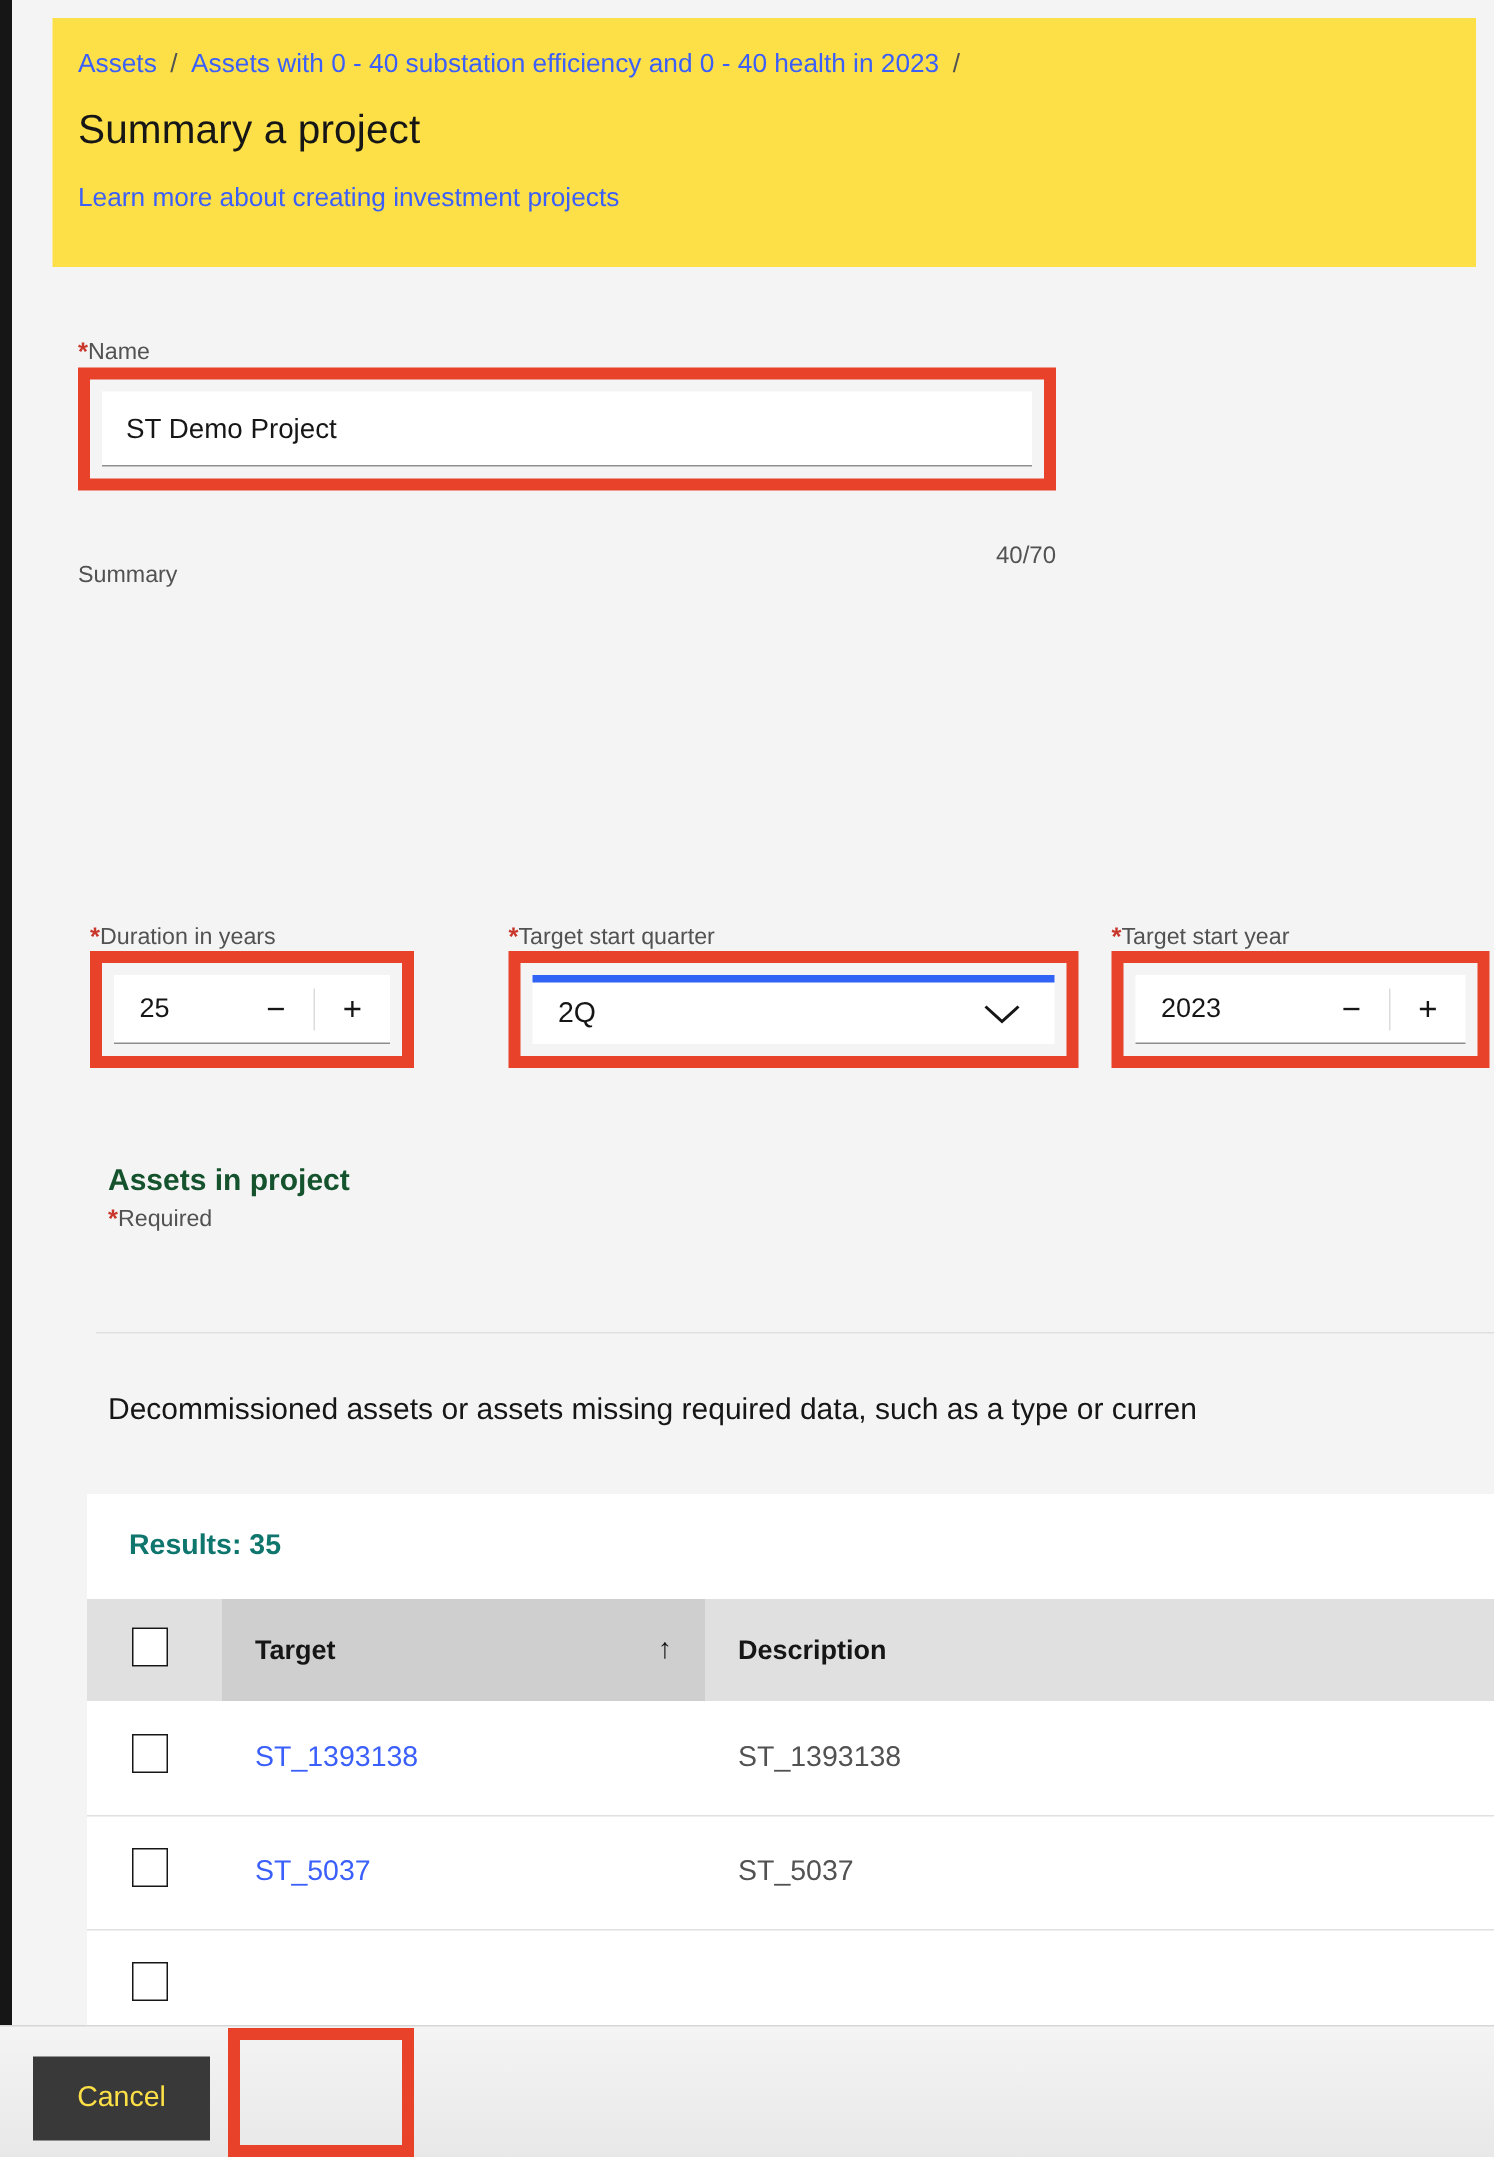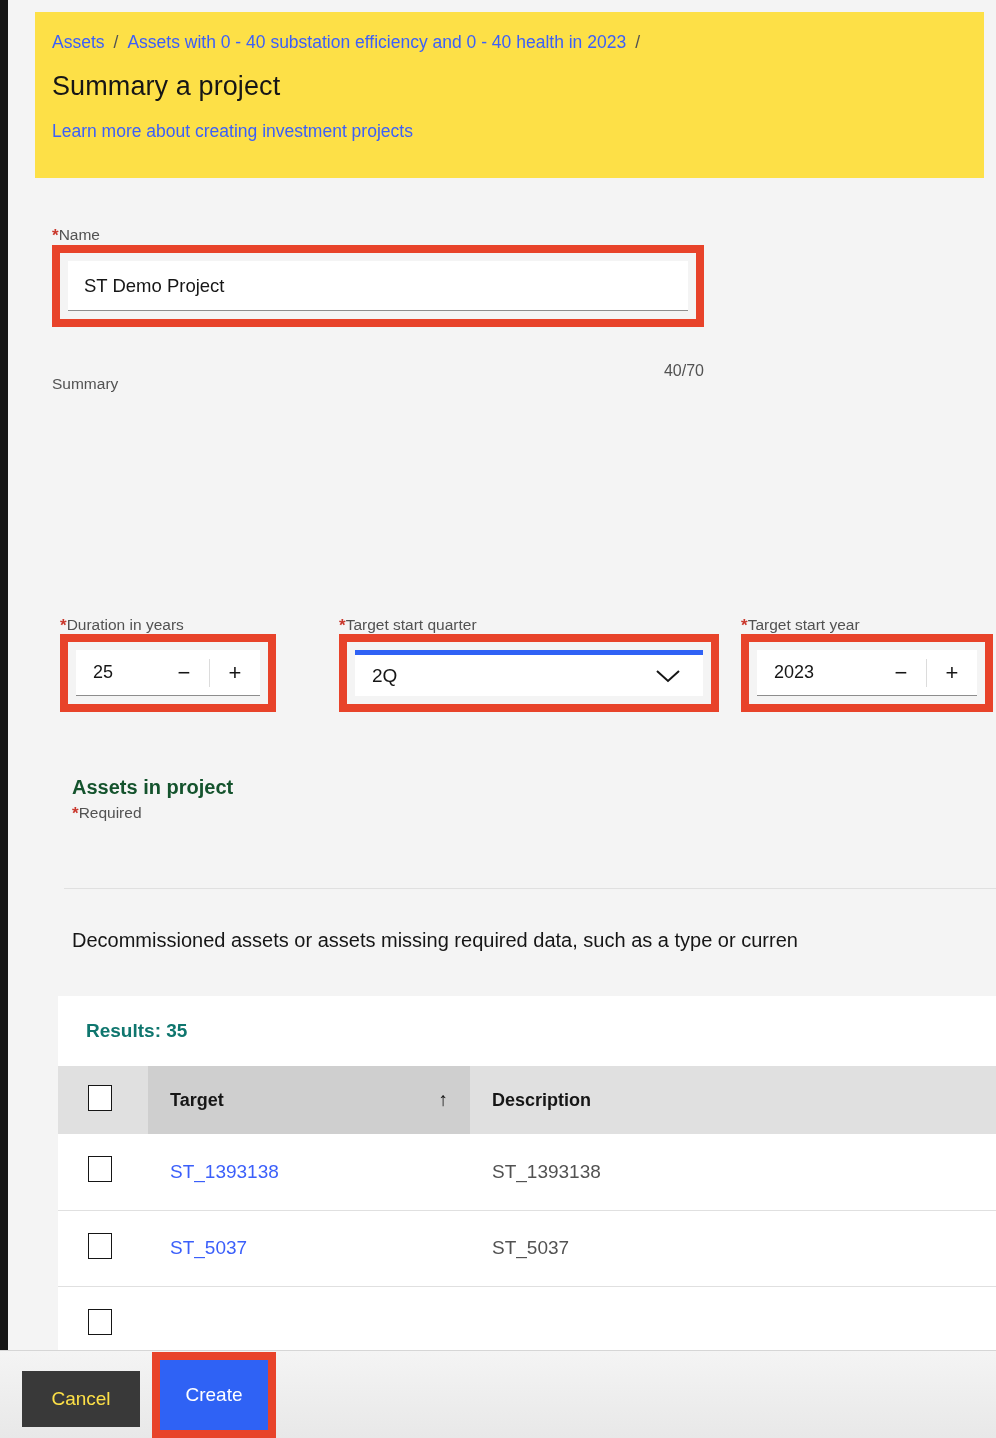--- a/index.html
+++ b/index.html
@@ -295,15 +295,14 @@
           </tr>
         </tbody>
       </table>
     </div>
   </div>
 
   <div class="footer">
     <button class="btn-cancel">Cancel</button>
   </div>
   <div class="create-hl"></div>
-  <button class="btn-create">Create</button>
 
 </div>
 
 </body></html>

